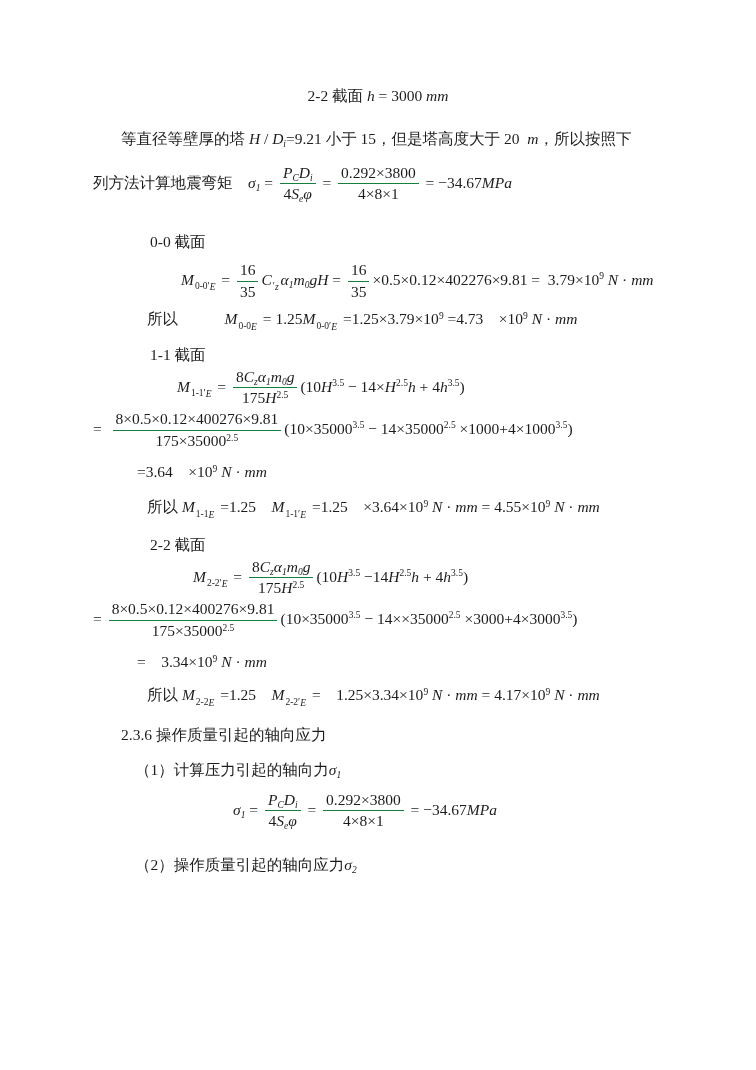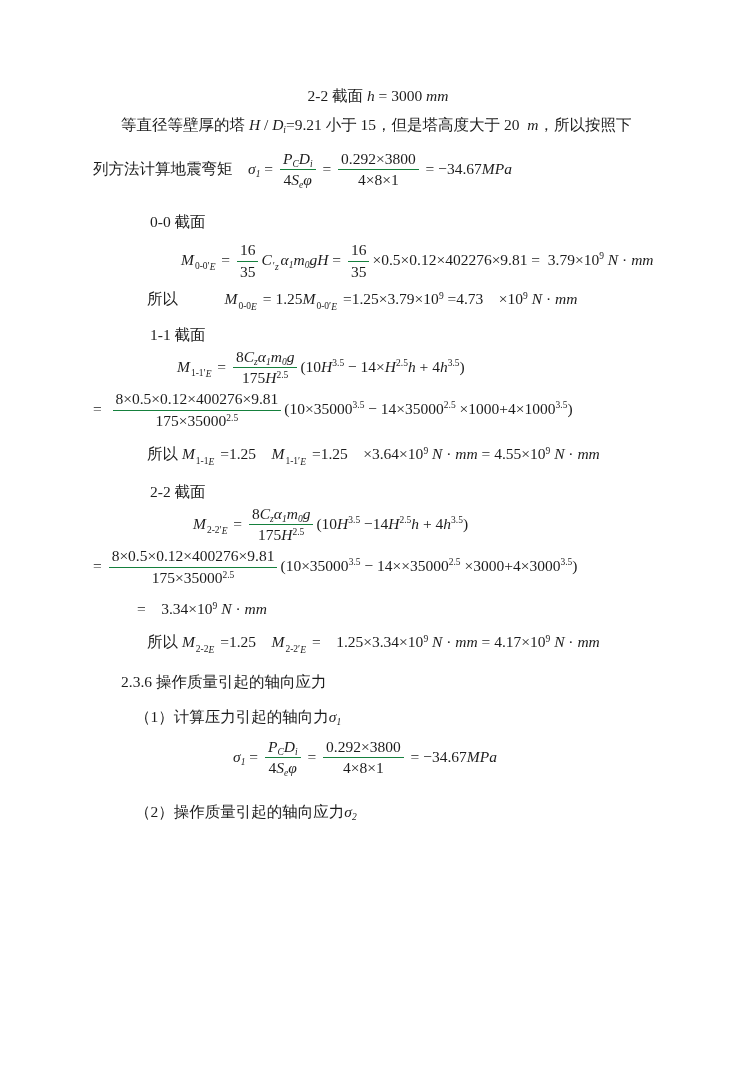--- a/index.html
+++ b/index.html
@@ -20,21 +20,21 @@
   .ind-sec{padding-left:57px;}     
   .ind-f00{padding-left:88px;}     
   .ind-res{padding-left:54px;}     
   .ind-f11{padding-left:84px;}     
   .ind-f22{padding-left:100px;}    
   .ind-val{padding-left:44px;}     
   .ind-h236{padding-left:28px;}    
   .ind-item{padding-left:42px;}    
   .ind-sig{padding-left:140px;}    
 
-  .mt-a{margin-top:8px;}  .mt-b{margin-top:14px;}  .mt-c{margin-top:22px;}
+  .mt-a{margin-top:22px;}  .mt-b{margin-top:14px;}  .mt-c{margin-top:28px;}
   .mt-d{margin-top:8px;}   .mt-e{margin-top:12px;font-family:Liberation Serif, serif;}  .mt-f{margin-top:2px;}
   .mt-g{margin-top:14px;}  .mt-h{margin-top:16px;}  .mt-i{margin-top:10px;}
   .mt-j{margin-top:24px;}
 
   .it{font-style:italic;}
   .rm{font-style:normal;}
   sub.sb,sup.sp{font-size:9.5px;line-height:0;}
   sub.sb{vertical-align:-0.35em;font-style:italic;}
   sup.sp{vertical-align:0.55em;font-style:normal;}
   
@@ -61,20 +61,21 @@
   <div class="ln mt-a indent-first"><span class="rm">等直径等壁厚的塔 </span><span class="it">H</span><span class="rm"> / </span><span class="it">D</span><sub class="sb">i</sub><span class="rm">=9.21 小于 15，但是塔高度大于 20  </span><span class="it">m</span><span class="rm">，所以按照下</span></div>
   <div class="ln mt-b"><span class="rm">列方法计算地震弯矩　</span><span class="it">σ</span><sub class="sb">1</sub><span class="rm"> = </span><span class="fr"><span class="n"><span class="it">P</span><sub class="sb">C</sub><span class="it">D</span><sub class="sb">i</sub></span><span class="d"><span class="rm">4</span><span class="it">S</span><sub class="sb">e</sub><span class="it">φ</span></span></span><span class="rm"> = </span><span class="fr"><span class="n"><span class="rm">0.292×3800</span></span><span class="d"><span class="rm">4×8×1</span></span></span><span class="rm"> = −34.67</span><span class="it">MPa</span></div>
 
   <div class="ln mt-c ind-sec">0-0 截面</div>
   <div class="ln mt-d ind-f00"><span class="it">M</span><span class="ss"><span class="up">0-0′</span><span class="dn">E</span></span><span class="rm"> = </span><span class="fr"><span class="n"><span class="rm">16</span></span><span class="d"><span class="rm">35</span></span></span><span class="it">C</span><span class="ss"><span class="up">′</span><span class="dn">z</span></span><span class="it">α</span><sub class="sb">1</sub><span class="it">m</span><sub class="sb">0</sub><span class="it">g</span><span class="it">H</span><span class="rm"> = </span><span class="fr"><span class="n"><span class="rm">16</span></span><span class="d"><span class="rm">35</span></span></span><span class="rm">×0.5×0.12×402276×9.81 =  3.79×10</span><sup class="sp">9</sup><span class="rm"> </span><span class="it">N</span><span class="rm"> · </span><span class="it">mm</span></div>
   <div class="ln mt-d ind-res"><span class="rm">所以　　　</span><span class="it">M</span><span class="ss"><span class="up">0-0</span><span class="dn">E</span></span><span class="rm"> = 1.25</span><span class="it">M</span><span class="ss"><span class="up">0-0′</span><span class="dn">E</span></span><span class="rm"> =1.25×3.79×10</span><sup class="sp">9</sup><span class="rm"> =4.73　×10</span><sup class="sp">9</sup><span class="rm"> </span><span class="it">N</span><span class="rm"> · </span><span class="it">mm</span></div>
 
   <div class="ln mt-e ind-sec">1-1 截面</div>
   <div class="ln mt-f ind-f11"><span class="it">M</span><span class="ss"><span class="up">1-1′</span><span class="dn">E</span></span><span class="rm"> = </span><span class="fr"><span class="n"><span class="rm">8</span><span class="it">C</span><sub class="sb">z</sub><span class="it">α</span><sub class="sb">1</sub><span class="it">m</span><sub class="sb">0</sub><span class="it">g</span></span><span class="d"><span class="rm">175</span><span class="it">H</span><sup class="sp">2.5</sup></span></span><span class="rm">(10</span><span class="it">H</span><sup class="sp">3.5</sup><span class="rm"> − 14×</span><span class="it">H</span><sup class="sp">2.5</sup><span class="it">h</span><span class="rm"> + 4</span><span class="it">h</span><sup class="sp">3.5</sup><span class="rm">)</span></div>
   <div class="ln mt-f"><span class="rm">=  </span><span class="fr"><span class="n"><span class="rm">8×0.5×0.12×400276×9.81</span></span><span class="d"><span class="rm">175×35000</span><sup class="sp">2.5</sup></span></span><span class="rm">(10×35000</span><sup class="sp">3.5</sup><span class="rm"> − 14×35000</span><sup class="sp">2.5</sup><span class="rm"> ×1000+4×1000</span><sup class="sp">3.5</sup><span class="rm">)</span></div>
+  <div class="ln mt-e ind-val"><span class="rm">=3.64　×10</span><sup class="sp">9</sup><span class="rm"> </span><span class="it">N</span><span class="rm"> · </span><span class="it">mm</span></div>
   <div class="ln mt-g ind-res"><span class="rm">所以 </span><span class="it">M</span><span class="ss"><span class="up">1-1</span><span class="dn">E</span></span><span class="rm"> =1.25　</span><span class="it">M</span><span class="ss"><span class="up">1-1′</span><span class="dn">E</span></span><span class="rm"> =1.25　×3.64×10</span><sup class="sp">9</sup><span class="rm"> </span><span class="it">N</span><span class="rm"> · </span><span class="it">mm</span><span class="rm"> = 4.55×10</span><sup class="sp">9</sup><span class="rm"> </span><span class="it">N</span><span class="rm"> · </span><span class="it">mm</span></div>
 
   <div class="ln mt-g ind-sec">2-2 截面</div>
   <div class="ln mt-f ind-f22"><span class="it">M</span><span class="ss"><span class="up">2-2′</span><span class="dn">E</span></span><span class="rm"> = </span><span class="fr"><span class="n"><span class="rm">8</span><span class="it">C</span><sub class="sb">z</sub><span class="it">α</span><sub class="sb">1</sub><span class="it">m</span><sub class="sb">0</sub><span class="it">g</span></span><span class="d"><span class="rm">175</span><span class="it">H</span><sup class="sp">2.5</sup></span></span><span class="rm">(10</span><span class="it">H</span><sup class="sp">3.5</sup><span class="rm"> −14</span><span class="it">H</span><sup class="sp">2.5</sup><span class="it">h</span><span class="rm"> + 4</span><span class="it">h</span><sup class="sp">3.5</sup><span class="rm">)</span></div>
   <div class="ln mt-f"><span class="rm">= </span><span class="fr"><span class="n"><span class="rm">8×0.5×0.12×400276×9.81</span></span><span class="d"><span class="rm">175×35000</span><sup class="sp">2.5</sup></span></span><span class="rm">(10×35000</span><sup class="sp">3.5</sup><span class="rm"> − 14××35000</span><sup class="sp">2.5</sup><span class="rm"> ×3000+4×3000</span><sup class="sp">3.5</sup><span class="rm">)</span></div>
   <div class="ln mt-e ind-val"><span class="rm">=　3.34×10</span><sup class="sp">9</sup><span class="rm"> </span><span class="it">N</span><span class="rm"> · </span><span class="it">mm</span></div>
   <div class="ln mt-e ind-res"><span class="rm">所以 </span><span class="it">M</span><span class="ss"><span class="up">2-2</span><span class="dn">E</span></span><span class="rm"> =1.25　</span><span class="it">M</span><span class="ss"><span class="up">2-2′</span><span class="dn">E</span></span><span class="rm"> =　1.25×3.34×10</span><sup class="sp">9</sup><span class="rm"> </span><span class="it">N</span><span class="rm"> · </span><span class="it">mm</span><span class="rm"> = 4.17×10</span><sup class="sp">9</sup><span class="rm"> </span><span class="it">N</span><span class="rm"> · </span><span class="it">mm</span></div>
 
   <div class="ln mt-h ind-h236">2.3.6 操作质量引起的轴向应力</div>
   <div class="ln mt-g ind-item"><span class="rm">（1）计算压力引起的轴向力</span><span class="it">σ</span><sub class="sb">1</sub></div>

